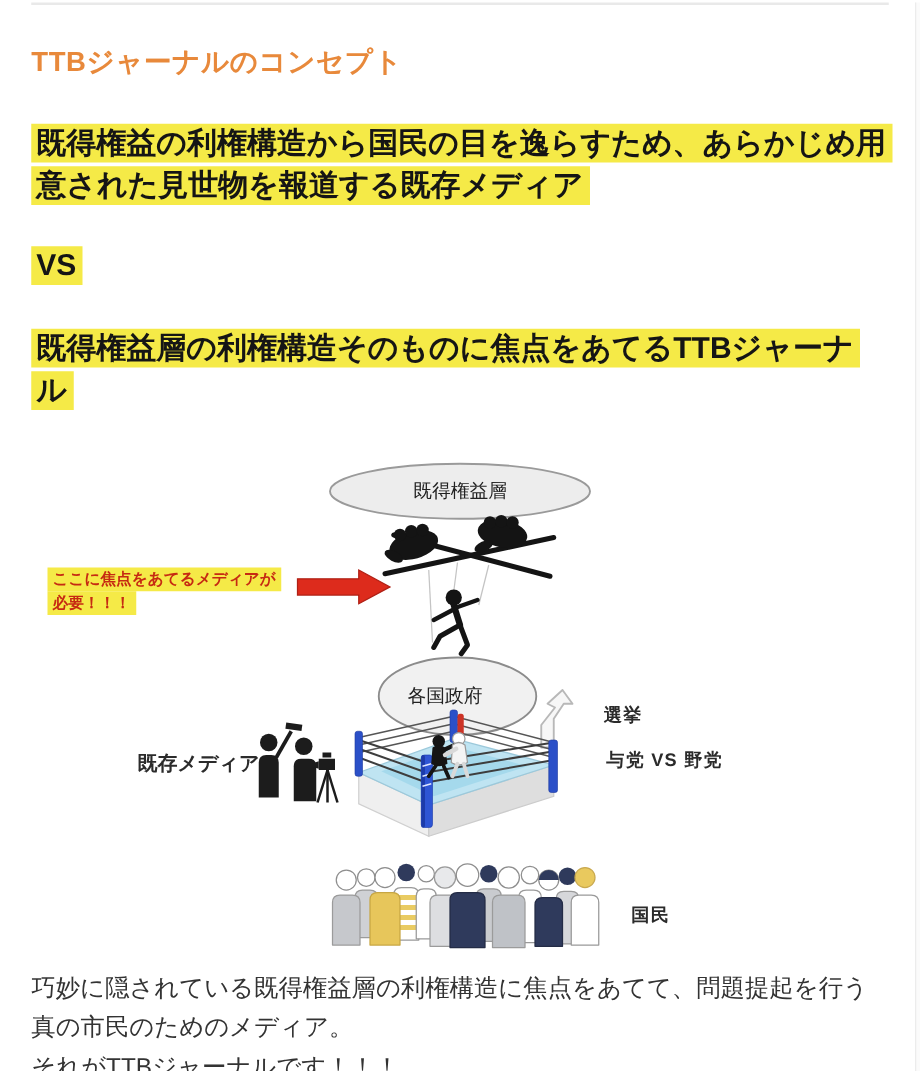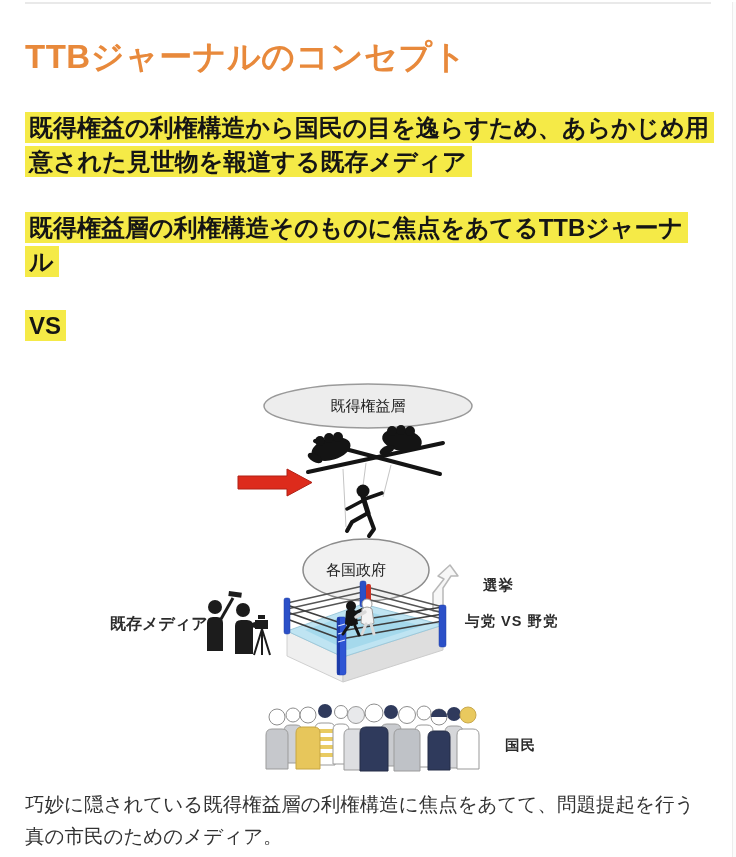--- a/index.html
+++ b/index.html
@@ -2,21 +2,21 @@
 <html><head>
 <meta charset="utf-8">
 <style>
   * { margin:0; padding:0; box-sizing:border-box; }
   html,body { width:736px; height:857px; background:#ffffff; overflow:hidden;
     font-family:"Liberation Sans","DejaVu Sans",sans-serif; }
   .page { position:relative; width:736px; height:857px; background:#fff; }
   .page-edge { position:absolute; right:0; top:0; width:4px; height:100%;
     background:#fbfbfb; border-left:1px solid #ececec; }
   .content { margin:2px 25px 0 25px; width:686px; border-top:2px solid #e9e9e9; }
-  h1.title { margin-top:32px; font-size:33px; line-height:1.25; font-weight:800;
+  h1.title { margin-top:32px; font-size:22px; line-height:1.25; font-weight:800;
     color:#E8893B; letter-spacing:0.5px; }
   p.hl-para { margin-top:34px; font-size:24px; line-height:34px; font-weight:700; color:#151515; }
   p.hl-para.vs { margin-top:30px; }
   p.hl-para.ttb { margin-top:32px; }
   mark.hl { background:#F5EA47; color:#151515; padding:2px 5px 2px 4px;
     -webkit-box-decoration-break:clone; box-decoration-break:clone; }
   .diagram { position:relative; width:686px; height:400px; margin-top:36px; }
   .diagram svg { position:absolute; left:0; top:0; }
   .dlabel { position:absolute; white-space:nowrap; color:#2b2b2b; font-weight:600; }
   .lbl-center { transform:translate(-50%,-50%); font-weight:400; font-size:15px; color:#222; }
@@ -29,23 +29,23 @@
 </head>
 <body>
 
 <div class="page">
   <div class="content">
 
     <h1 class="title">TTBジャーナルのコンセプト</h1>
 
     <p class="hl-para"><mark class="hl">既得権益の利権構造から国民の目を逸らすため、あらかじめ用意された見世物を報道する既存メディア</mark></p>
 
+    <p class="hl-para vs"><mark class="hl">VS</mark></p>
+
     <p class="hl-para ttb"><mark class="hl">既得権益層の利権構造そのものに焦点をあてるTTBジャーナル</mark></p>
-
-    <p class="hl-para vs"><mark class="hl">VS</mark></p>
 
     <div class="diagram">
       <svg width="686" height="400" viewBox="0 0 686 400">
 
         <g>
           <ellipse cx="343" cy="27" rx="104" ry="22" fill="#EDEDED" stroke="#9A9A9A" stroke-width="1.5"></ellipse>
         </g>
 
         <g fill="#141414">
           <line x1="283" y1="93" x2="418" y2="64" stroke="#141414" stroke-width="4" stroke-linecap="round"></line>
@@ -176,26 +176,30 @@
           <circle cx="414" cy="338" r="8" fill="#fff" stroke="#8E8E8E"></circle>
           <path d="M406 338 a8 8 0 0 1 16 0 z" fill="#2F3A5C"></path>
           <path d="M403 391 L403 358 Q403 352 409 352 L419 352 Q425 352 425 358 L425 391 Z" fill="#2F3A5C" stroke="#242C46"></path>
           <circle cx="443" cy="336" r="8" fill="#E9C95E" stroke="#C9A94F"></circle>
           <path d="M432 390 L432 356 Q432 350 438 350 L448 350 Q454 350 454 356 L454 390 Z" fill="#fff" stroke="#999"></path>
         </g>
       </svg>
 
       <div class="dlabel lbl-center" style="left:343px; top:27px;">既得権益層</div>
 
+      <div class="note">
+        <span>ここに焦点をあてるメディアが</span>
+        <span>必要！！！</span>
+      </div>
 
       <div class="dlabel lbl-center" style="left:331px; top:191px;">各国政府</div>
 
       <div class="dlabel lbl-sm" style="left:458px; top:197px;">選挙</div>
 
-      <div class="dlabel lbl-sm" style="left:440px; top:233px;">与党 VS 野党</div>
+      <div class="dlabel lbl-sm" style="left:460px; top:233px;">与党 VS 野党</div>
 
       <div class="dlabel" style="left:85px; top:235px; font-size:16px;">既存メディア</div>
 
       <div class="dlabel lbl-sm" style="left:480px; top:333px;margin-top:24px;">国民</div>
     </div>
 
     <p class="outro">
       <span>巧妙に隠されている既得権益層の利権構造に焦点をあてて、問題提起を行う真の市民のためのメディア。</span><br>
       <span>それがTTBジャーナルです！！！</span>
     </p>

